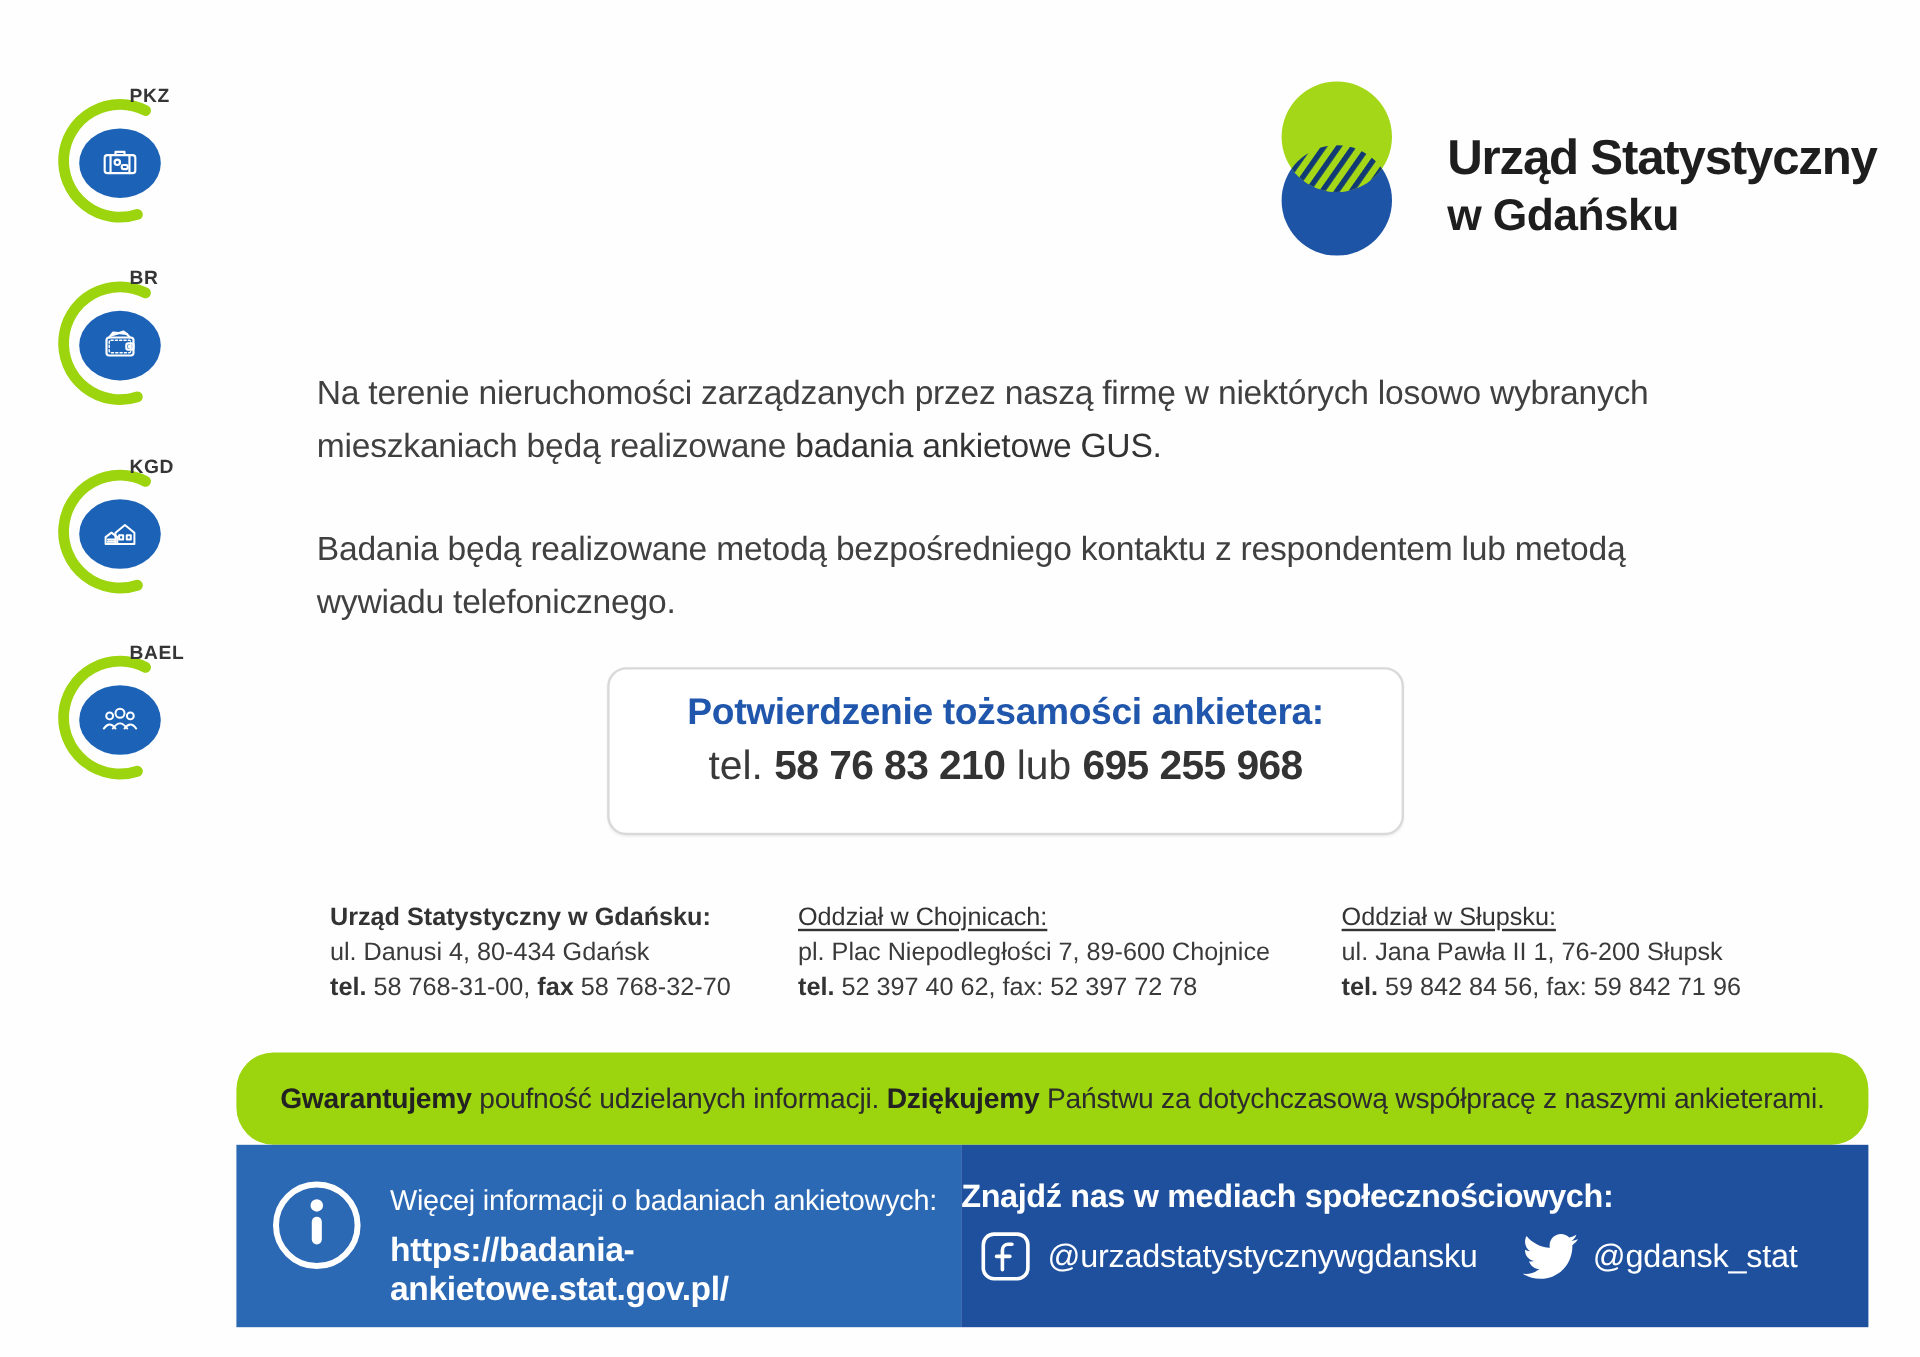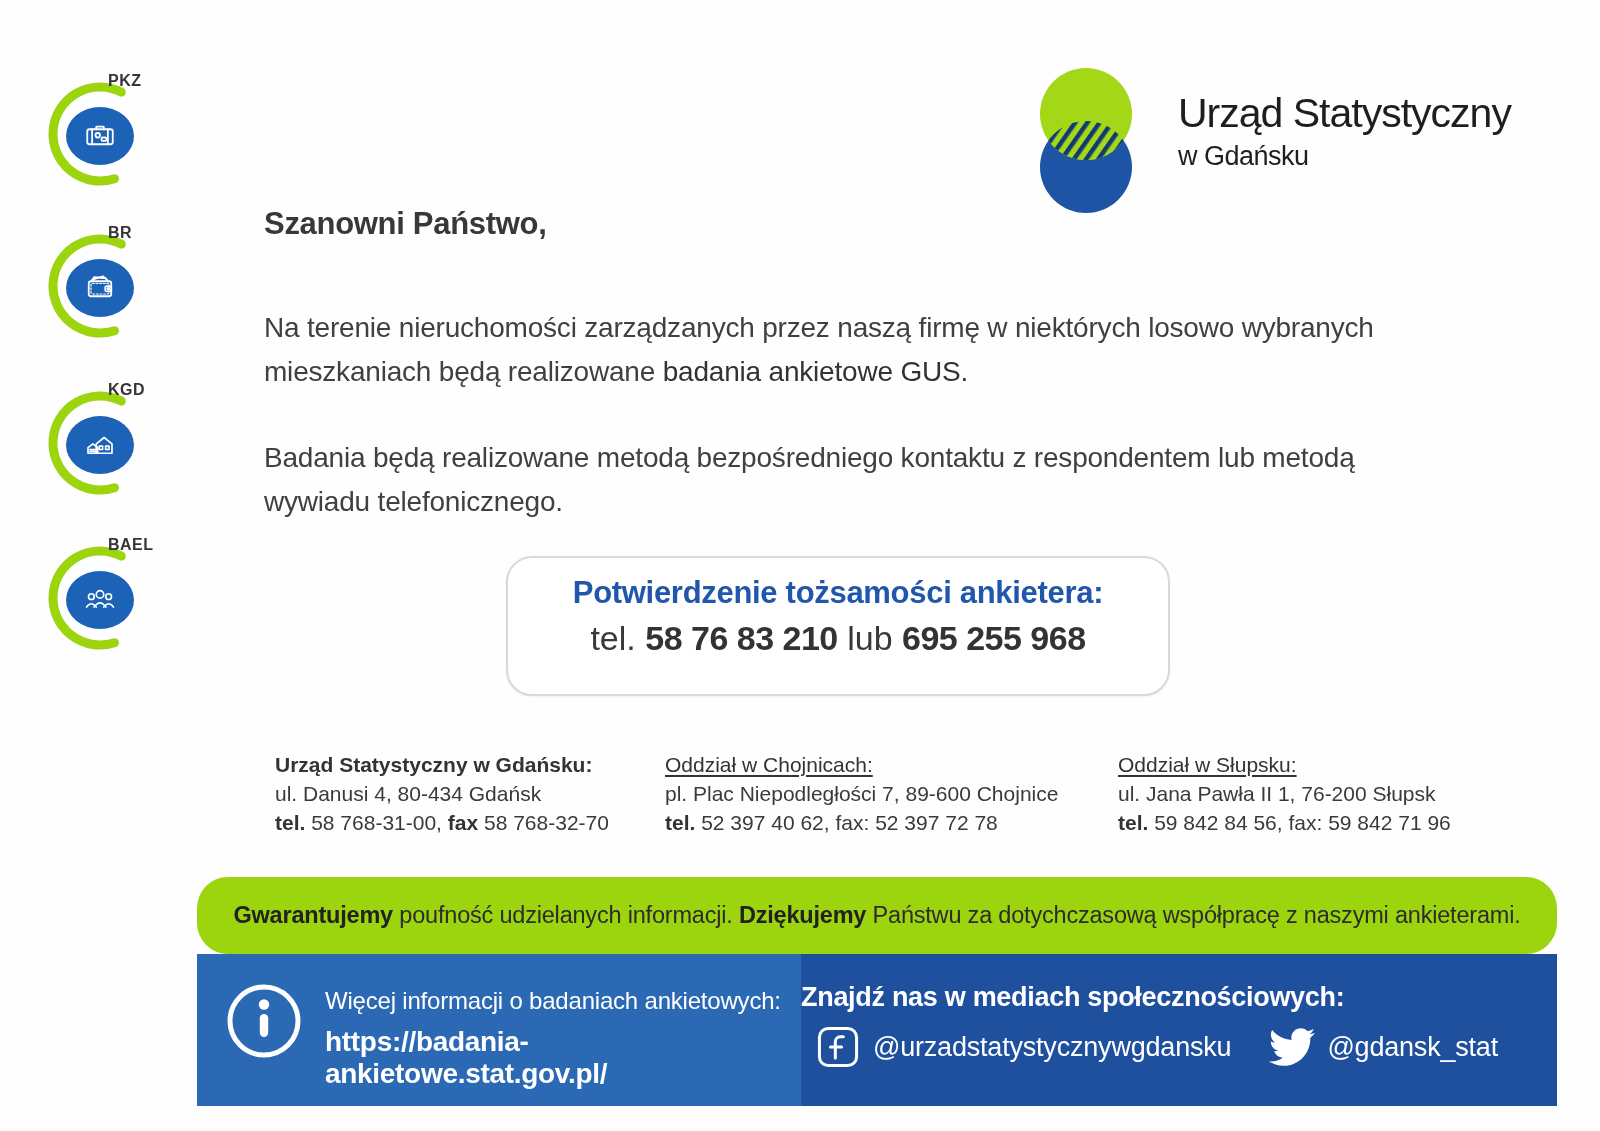--- a/index.html
+++ b/index.html
@@ -17,34 +17,34 @@
   html,body{width:1600px;height:1131px;}
   body{font-family:"Liberation Sans", sans-serif; background:#ffffff; position:relative; overflow:hidden; color:var(--ink);}
   .page{position:absolute;left:0;top:0;width:1600px;height:1131px;background:#fefefe;}
 
   
   .survey{position:absolute;left:36px;width:180px;height:132px;}
   .survey .survey-label{position:absolute;left:72px;top:2px;font-size:16px;font-weight:700;color:#353535;letter-spacing:.5px;}
   .survey svg.badge{position:absolute;left:0;top:0;}
 
   
-  .logo{position:absolute;left:1020px;top:58px;display:flex;align-items:flex-start;}
+  .logo{position:absolute;left:1048px;top:58px;display:flex;align-items:center;font-weight:bold;}
   .logo-text{margin-left:26px;margin-top:32px;color:#1e1e1e;}
   .logo-name{font-size:41px;letter-spacing:-1px;}
-  .logo-city{font-size:27px;margin-top:4px;letter-spacing:-.5px;}
+  .logo-city{font-size:37px;margin-top:4px;letter-spacing:-.5px;}
 
   
   .greeting{position:absolute;left:264px;top:206px;font-size:31px;font-weight:700;color:#383838;letter-spacing:-.3px;}
   .para{position:absolute;left:264px;font-size:28px;line-height:44px;color:#404040;letter-spacing:-.2px;}
   .para-1{top:306px;width:1155px;}
   .para-2{top:436px;width:1135px;}
   .para b{color:#333;font-weight:400;}
 
   
-  .phone-box{position:absolute;left:506px;top:556px;width:664px;height:140px;background:#fff;border:2px solid #d9d9d9;border-radius:26px;text-align:center;padding-top:17px;box-shadow:0 1px 2px rgba(0,0,0,.06);}
+  .phone-box{position:absolute;left:506px;top:556px;width:664px;height:140px;background:#fff;border:2px solid #d9d9d9;border-radius:16px;text-align:center;padding-top:17px;box-shadow:0 1px 2px rgba(0,0,0,.06);}
   .phone-box .pb-title{font-size:31px;font-weight:700;color:var(--title-blue);letter-spacing:-.3px;}
   .phone-box .pb-line{margin-top:8px;font-size:34px;color:#393939;}
   .phone-box .pb-line .num{font-weight:700;letter-spacing:-.5px;color:#333;}
 
   
   .office{position:absolute;top:750px;font-size:21px;line-height:29px;color:#3a3a3a;}
   .office-1{left:275px;width:400px;}
   .office-2{left:665px;width:440px;}
   .office-3{left:1118px;width:420px;}
   .office .o-name{font-weight:700;color:#333;}
@@ -151,21 +151,20 @@
       <g clip-path="url(#topCircle)">
         <circle cx="66" cy="109" r="46" fill="url(#hatch)"></circle>
       </g>
     </svg>
     <div class="logo-text">
       <div class="logo-name">Urząd Statystyczny</div>
       <div class="logo-city">w Gdańsku</div>
     </div>
   </div>
 
-  <div class="greeting">Szanowni Państwo,</div>
 
   <div class="para para-1"><span>Na terenie nieruchomości zarządzanych przez naszą firmę w niektórych losowo wybranych mieszkaniach będą realizowane </span><b>badania ankietowe GUS.</b></div>
 
   <div class="para para-2">Badania będą realizowane metodą bezpośredniego kontaktu z respondentem lub metodą wywiadu telefonicznego.</div>
 
   <div class="phone-box">
     <div class="pb-title">Potwierdzenie tożsamości ankietera:</div>
     <div class="pb-line"><span>tel. </span><span class="num">58 76 83 210</span><span> lub </span><span class="num">695 255 968</span></div>
   </div>
 

